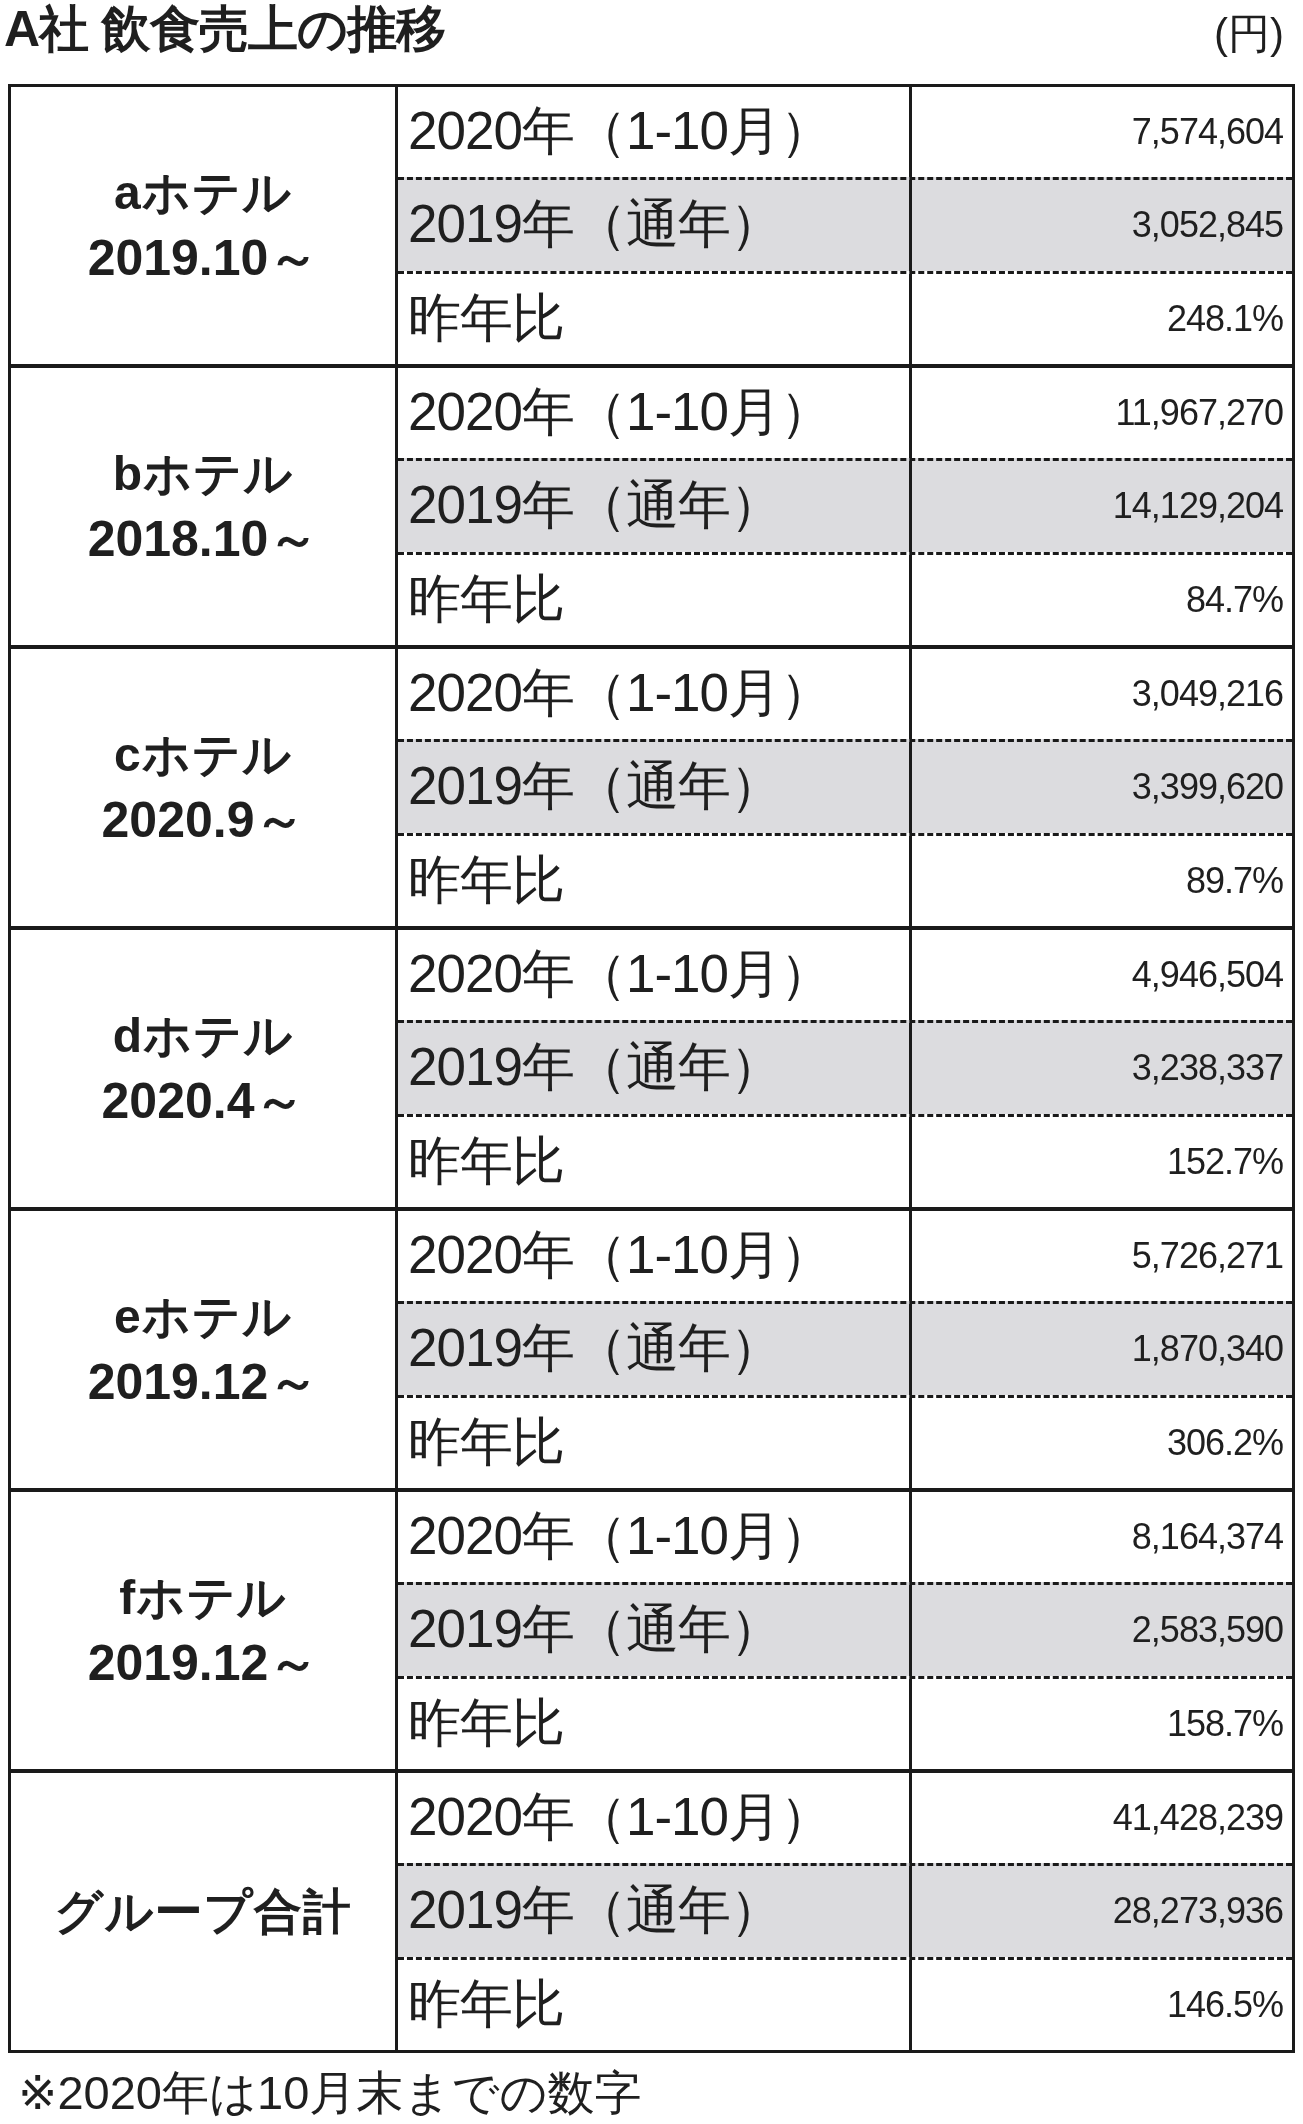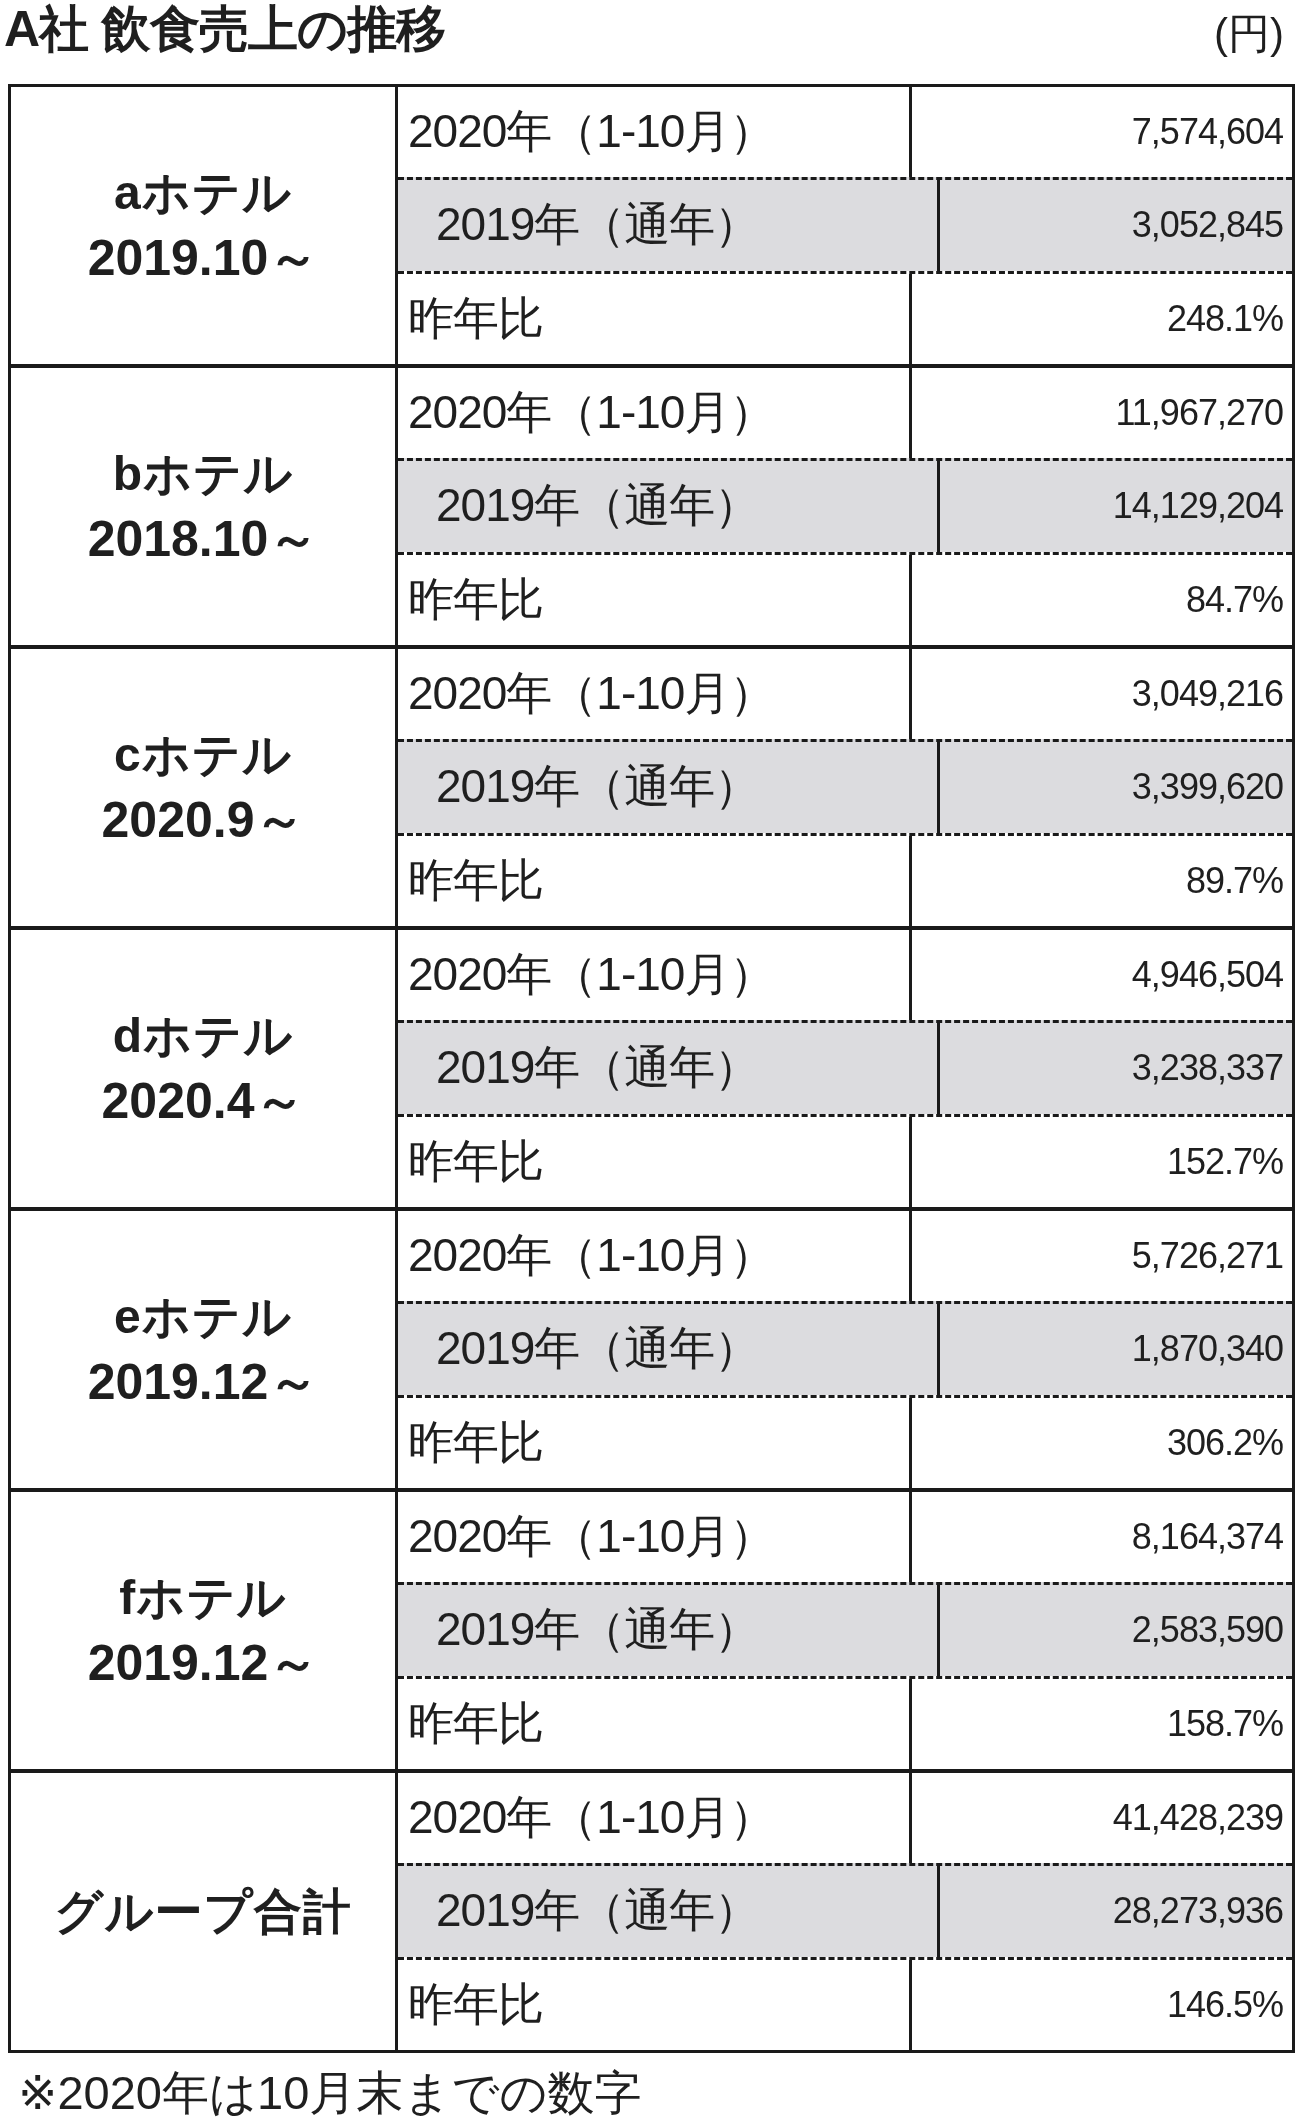--- a/index.html
+++ b/index.html
@@ -89,30 +89,29 @@
   .row {
     flex: 1;
     display: flex;
     min-height: 0;
   }
   .row + .row {
     border-top: 3px dashed #1a1a1a;
   }
   .row.gray {
     background: #dcdcdf;
-    padding-left: 28px;
   }
   .label-cell {
     width: 514px;
     border-right: 3px solid #1a1a1a;
     box-sizing: border-box;
     display: flex;
     align-items: center;
     padding-left: 10px;
-    font-size: 46px;
+    font-size: 53px;
     letter-spacing: -1px;
     white-space: nowrap;
     overflow: hidden;
   }
   .value-cell {
     flex: 1;
     display: flex;
     align-items: center;
     justify-content: flex-end;
     padding-right: 9px;

